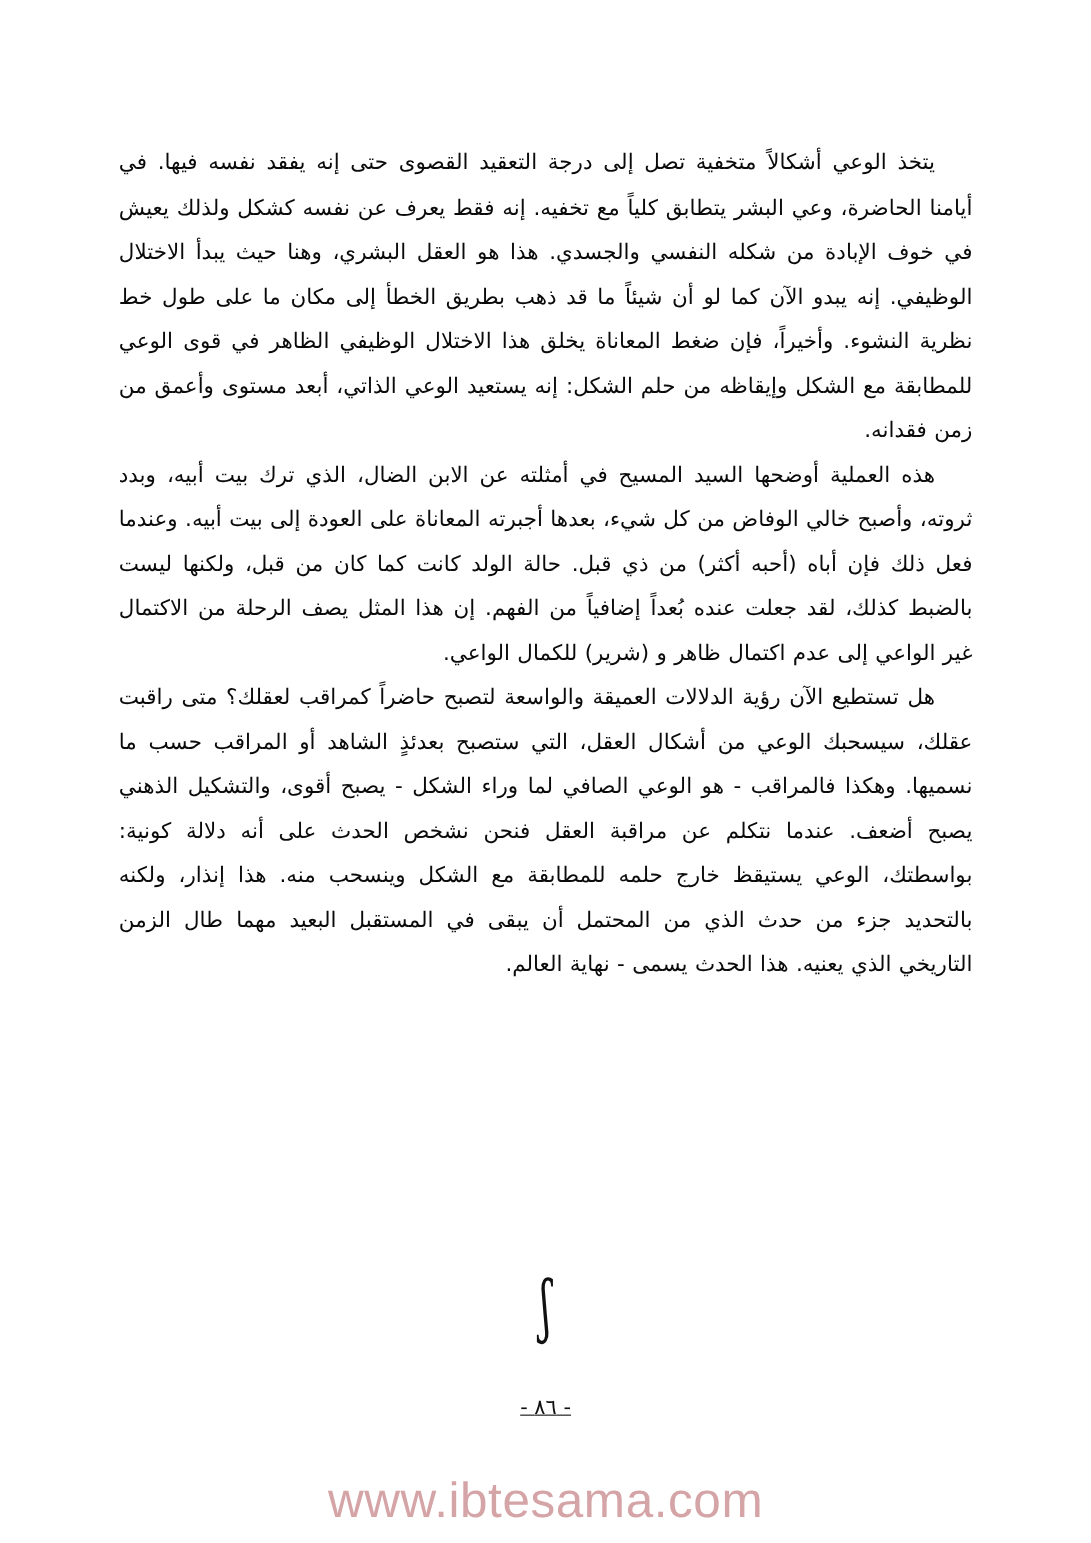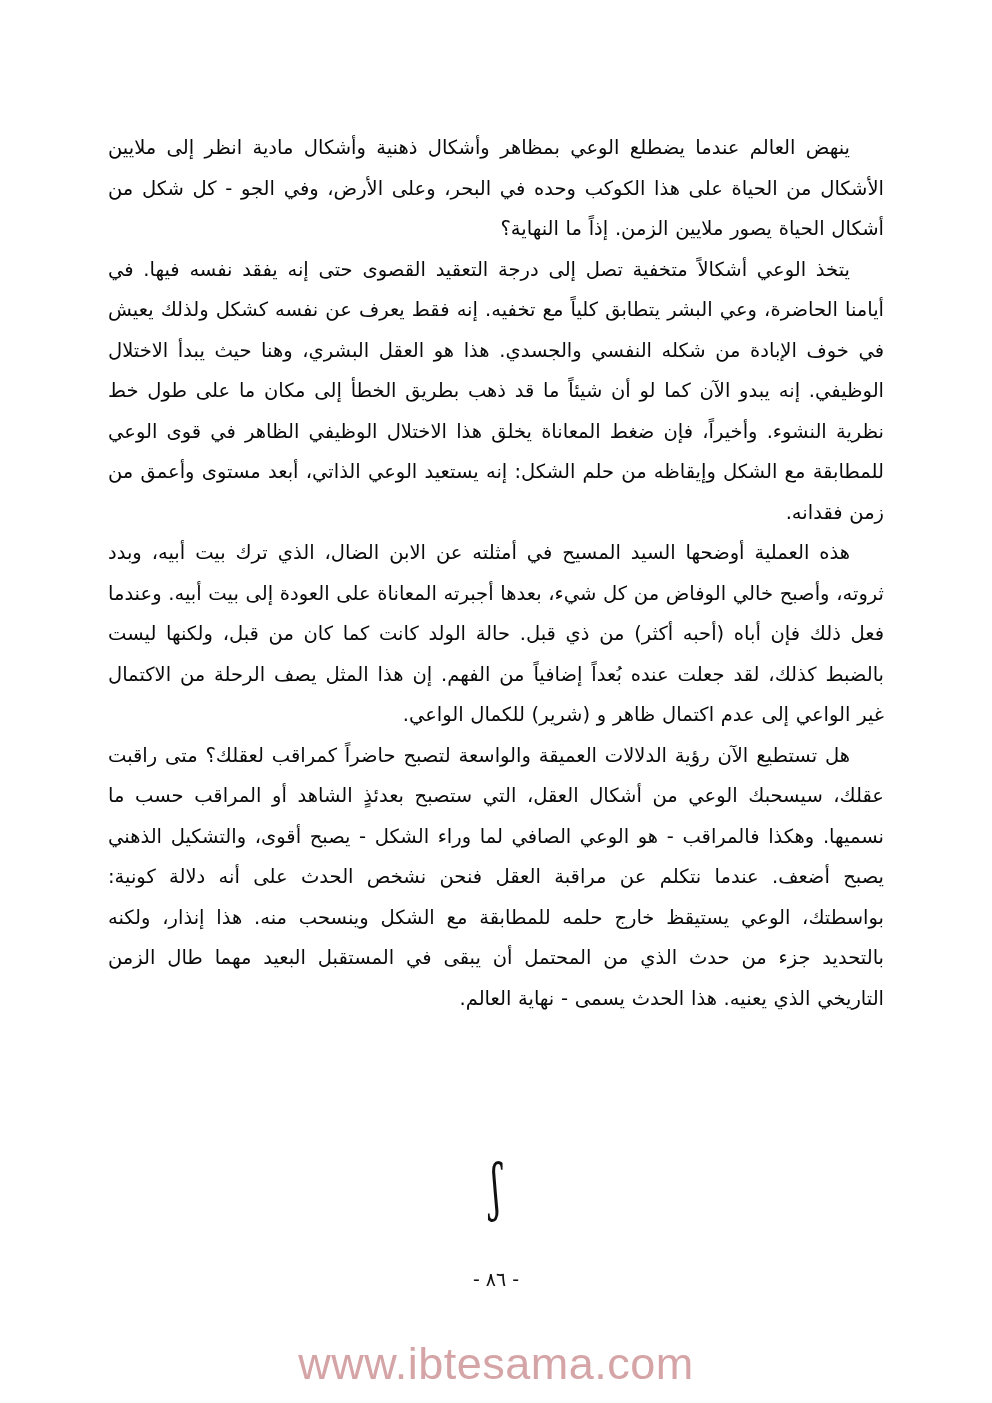--- a/index.html
+++ b/index.html
@@ -54,20 +54,21 @@
   .page-number {
     position: absolute;
     top: 1268px;
     left: 0;
     right: 0;
     text-align: center;
     font-family: "DejaVu Sans", sans-serif;
     font-size: 19px;
     color: #111111;
     direction: rtl;
+    text-decoration: underline;
   }
   .watermark {
     position: absolute;
     top: 1336px;
     left: 0;
     right: 0;
     text-align: center;
     font-family: Liberation Sans, sans-serif;
     font-size: 45px;
     line-height: 56px;
@@ -76,21 +77,20 @@
     letter-spacing: 0.5px;
     white-space: nowrap;
   }
 </style>
 </head>
 <body>
 
 <div class="page">
 
   <div class="text-block">
-    <p class="para">ينهض العالم عندما يضطلع الوعي بمظاهر وأشكال ذهنية وأشكال مادية انظر إلى ملايين الأشكال من الحياة على هذا الكوكب وحده في البحر، وعلى الأرض، وفي الجو - كل شكل من أشكال الحياة يصور ملايين الزمن. إذاً ما النهاية؟</p>
     <p class="para">يتخذ الوعي أشكالاً متخفية تصل إلى درجة التعقيد القصوى حتى إنه يفقد نفسه فيها. في أيامنا الحاضرة، وعي البشر يتطابق كلياً مع تخفيه. إنه فقط يعرف عن نفسه كشكل ولذلك يعيش في خوف الإبادة من شكله النفسي والجسدي. هذا هو العقل البشري، وهنا حيث يبدأ الاختلال الوظيفي. إنه يبدو الآن كما لو أن شيئاً ما قد ذهب بطريق الخطأ إلى مكان ما على طول خط نظرية النشوء. وأخيراً، فإن ضغط المعاناة يخلق هذا الاختلال الوظيفي الظاهر في قوى الوعي للمطابقة مع الشكل وإيقاظه من حلم الشكل: إنه يستعيد الوعي الذاتي، أبعد مستوى وأعمق من زمن فقدانه.</p>
     <p class="para">هذه العملية أوضحها السيد المسيح في أمثلته عن الابن الضال، الذي ترك بيت أبيه، وبدد ثروته، وأصبح خالي الوفاض من كل شيء، بعدها أجبرته المعاناة على العودة إلى بيت أبيه. وعندما فعل ذلك فإن أباه (أحبه أكثر) من ذي قبل. حالة الولد كانت كما كان من قبل، ولكنها ليست بالضبط كذلك، لقد جعلت عنده بُعداً إضافياً من الفهم. إن هذا المثل يصف الرحلة من الاكتمال غير الواعي إلى عدم اكتمال ظاهر و (شرير) للكمال الواعي.</p>
     <p class="para">هل تستطيع الآن رؤية الدلالات العميقة والواسعة لتصبح حاضراً كمراقب لعقلك؟ متى راقبت عقلك، سيسحبك الوعي من أشكال العقل، التي ستصبح بعدئذٍ الشاهد أو المراقب حسب ما نسميها. وهكذا فالمراقب - هو الوعي الصافي لما وراء الشكل - يصبح أقوى، والتشكيل الذهني يصبح أضعف. عندما نتكلم عن مراقبة العقل فنحن نشخص الحدث على أنه دلالة كونية: بواسطتك، الوعي يستيقظ خارج حلمه للمطابقة مع الشكل وينسحب منه. هذا إنذار، ولكنه بالتحديد جزء من حدث الذي من المحتمل أن يبقى في المستقبل البعيد مهما طال الزمن التاريخي الذي يعنيه. هذا الحدث يسمى - نهاية العالم.</p>
   </div>
 
   <div class="ornament">ʃ</div>
 
   <div class="page-number">- ٨٦ -</div>
 
   <div class="watermark">www.ibtesama.com</div>

